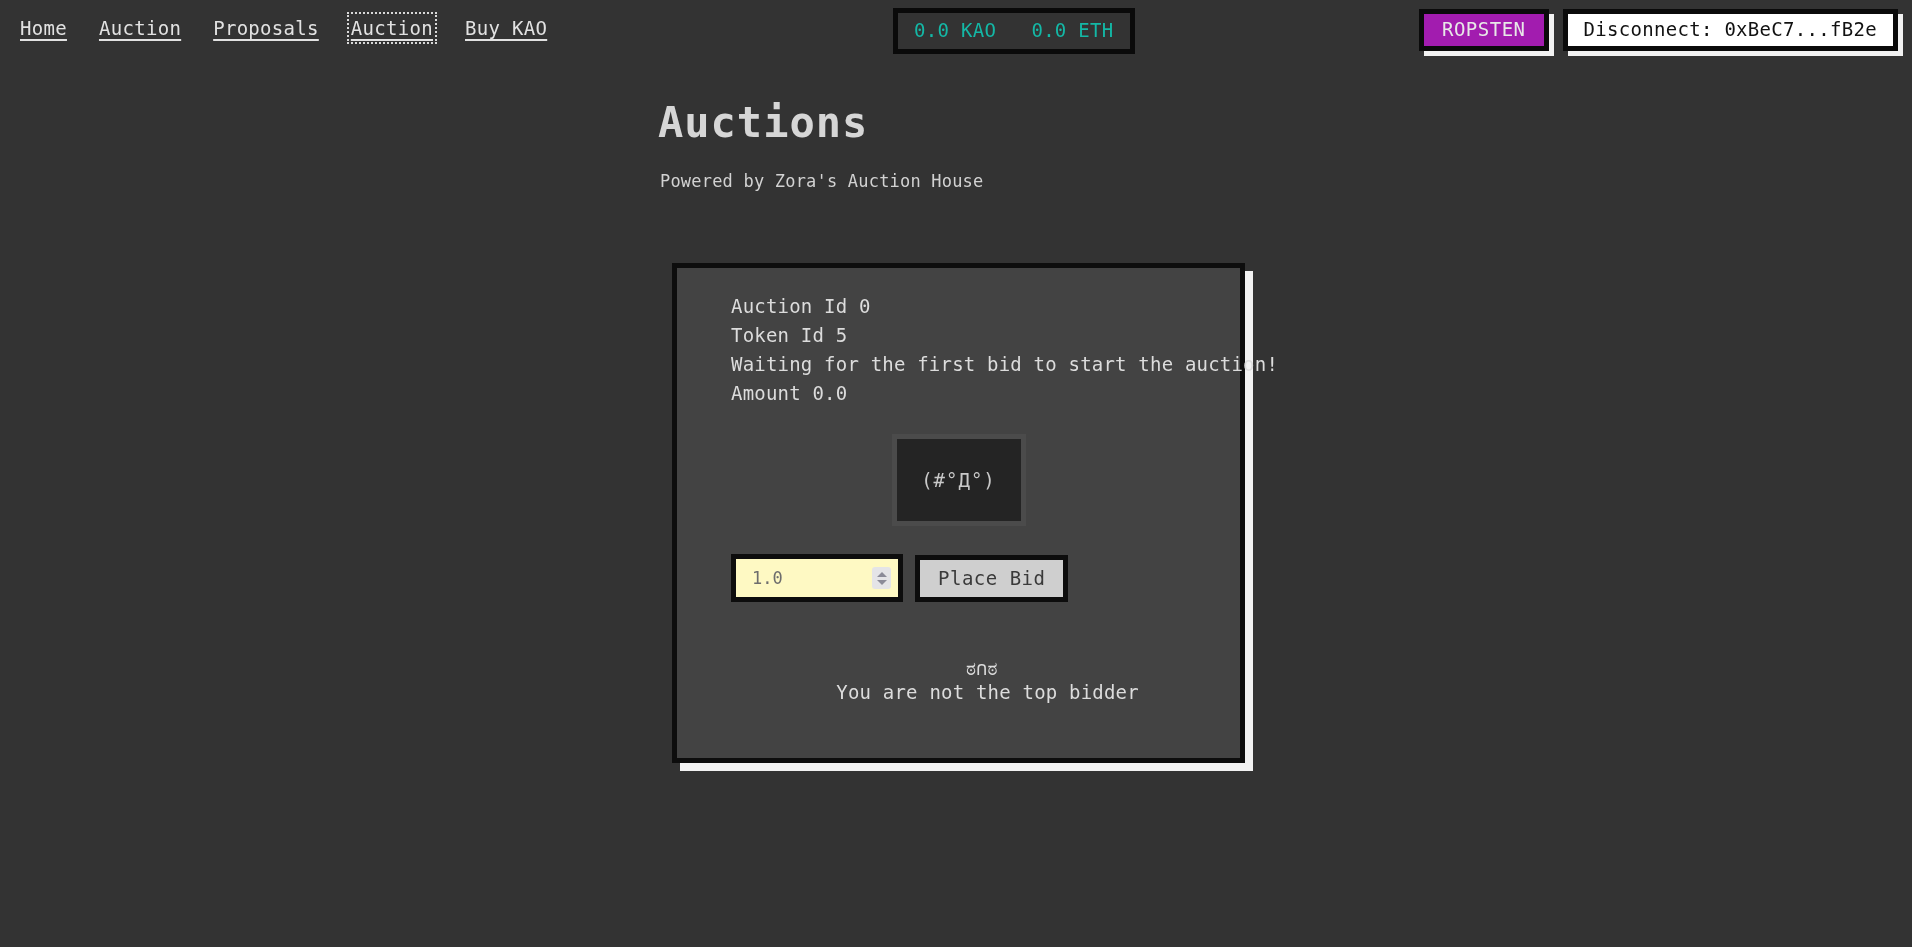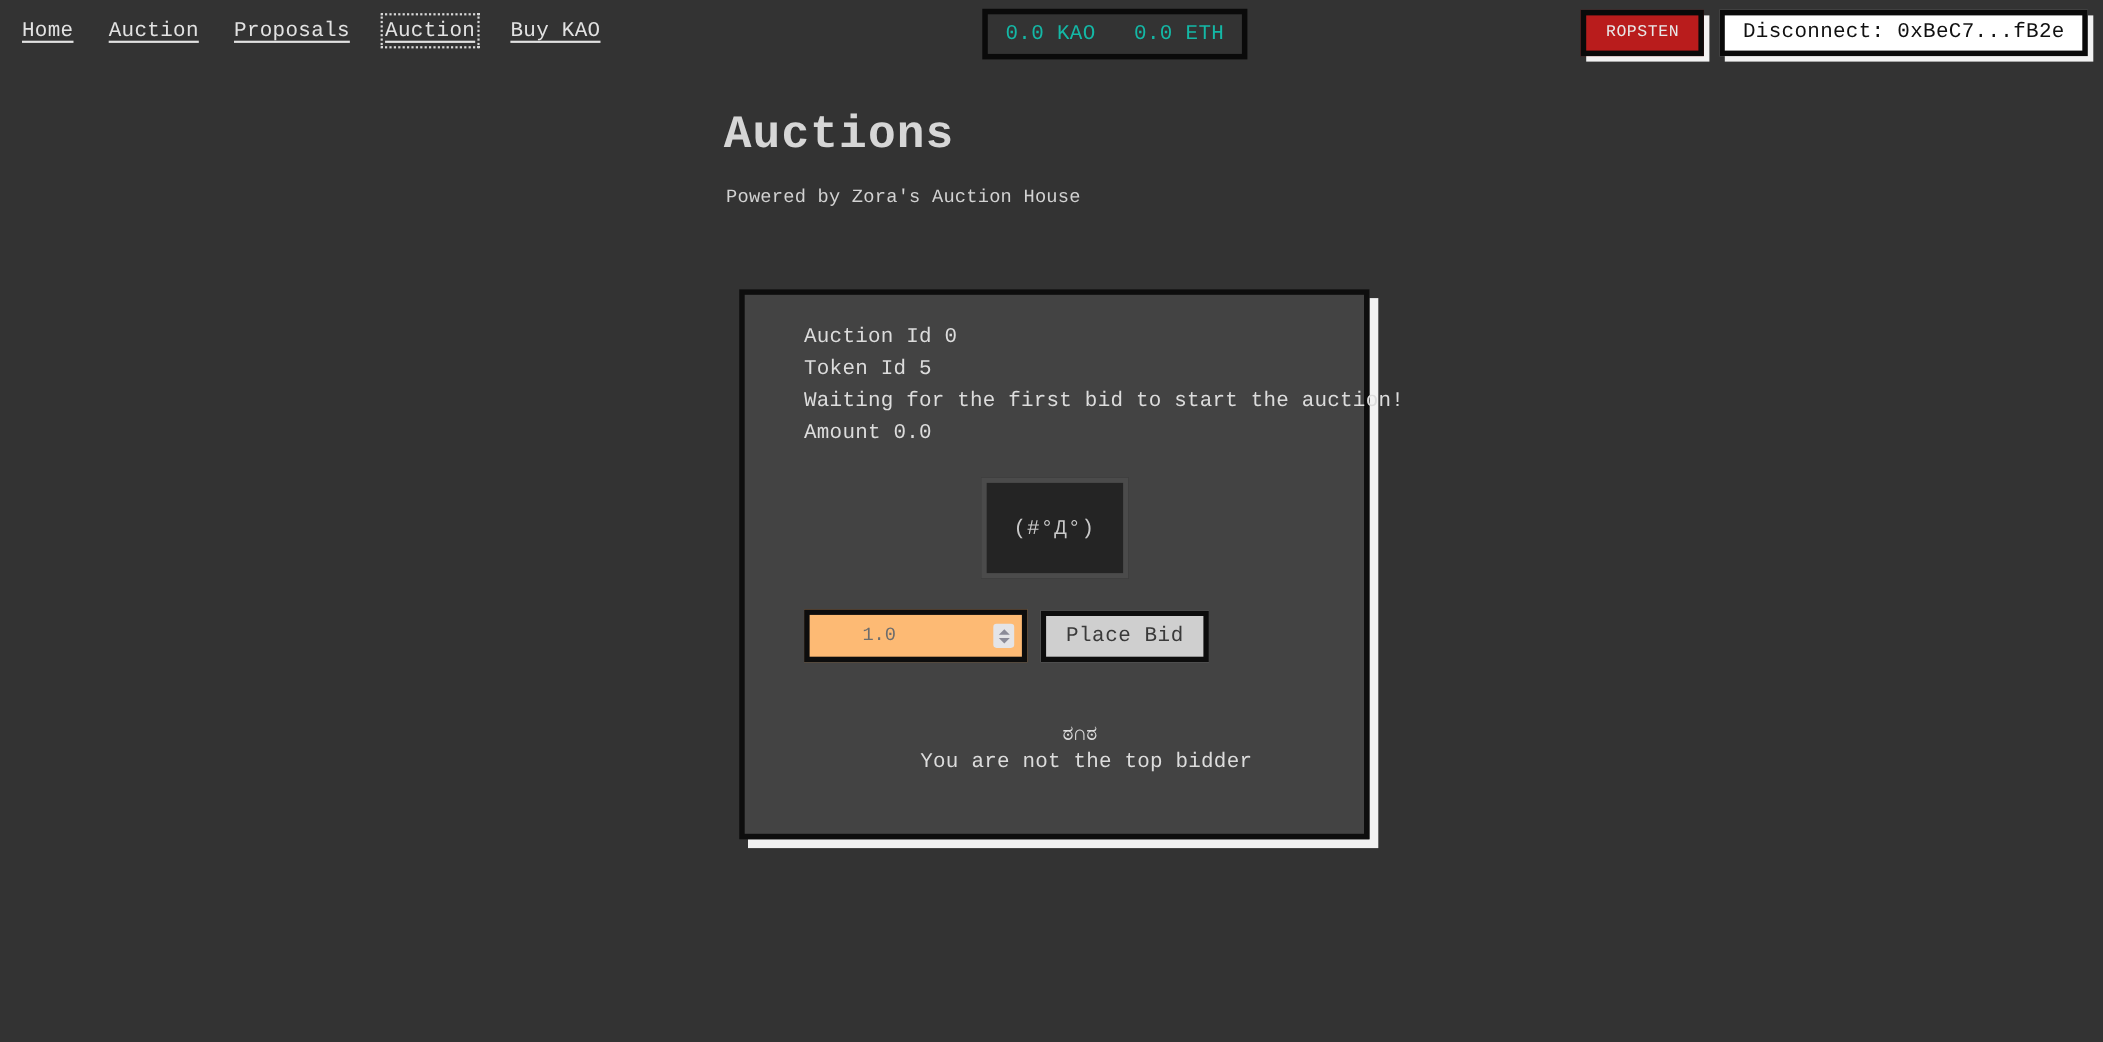--- a/index.html
+++ b/index.html
@@ -1,15 +1,15 @@
 <!DOCTYPE html>
 <html><head>
 <meta charset="utf-8">
 <style>
-  * { box-sizing: border-box; font-family: Liberation Mono, monospace; }
+  * { box-sizing: border-box; }
   html, body {
     margin: 0;
     padding: 0;
     width: 1912px;
     height: 947px;
     background: #333333;
     font-family: "DejaVu Sans Mono", "Liberation Mono", monospace;
     overflow: hidden;
   }
 
@@ -61,25 +61,25 @@
 
   .right-buttons {
     position: absolute;
     right: 14px;
     top: 9px;
     display: flex;
     align-items: flex-start;
     gap: 14px;
   }
   .btn-network {
-    background: #b91c1c;
+    background: #a21caf;
     color: #e8e8e8;
     border: 5px solid #0a0a0a;
     box-shadow: 5px 5px 0 0 #f2f2f2;
-    font-size: 15px;
+    font-size: 19px;
     line-height: 25px;
     padding: 3px 18px 4px 18px;
     cursor: pointer;
     font-family: inherit;
     letter-spacing: 0.5px;
     white-space: nowrap;
   }
   .btn-disconnect {
     background: #ffffff;
     color: #111111;
@@ -166,27 +166,26 @@
 
   .bid-row {
     display: flex;
     align-items: center;
     margin-top: 28px;
     padding-left: 26px;
     gap: 12px;
   }
   .bid-input-wrap {
     position: relative;
-    width: 203px;
+    width: 172px;
     height: 48px;
     border: 5px solid #0d0d0d;
-    background: #fdba74;
-    display: flex;
-    align-items: center;
-    padding-left: 32px;
+    background: #fef9c3;
+    display: flex;
+    align-items: center;
   }
   .bid-input {
     border: 0;
     outline: 0;
     width: 100%;
     height: 100%;
     padding: 0 34px 0 16px;
     font-family: inherit;
     font-size: 17px;
     color: #6d6d6d;

